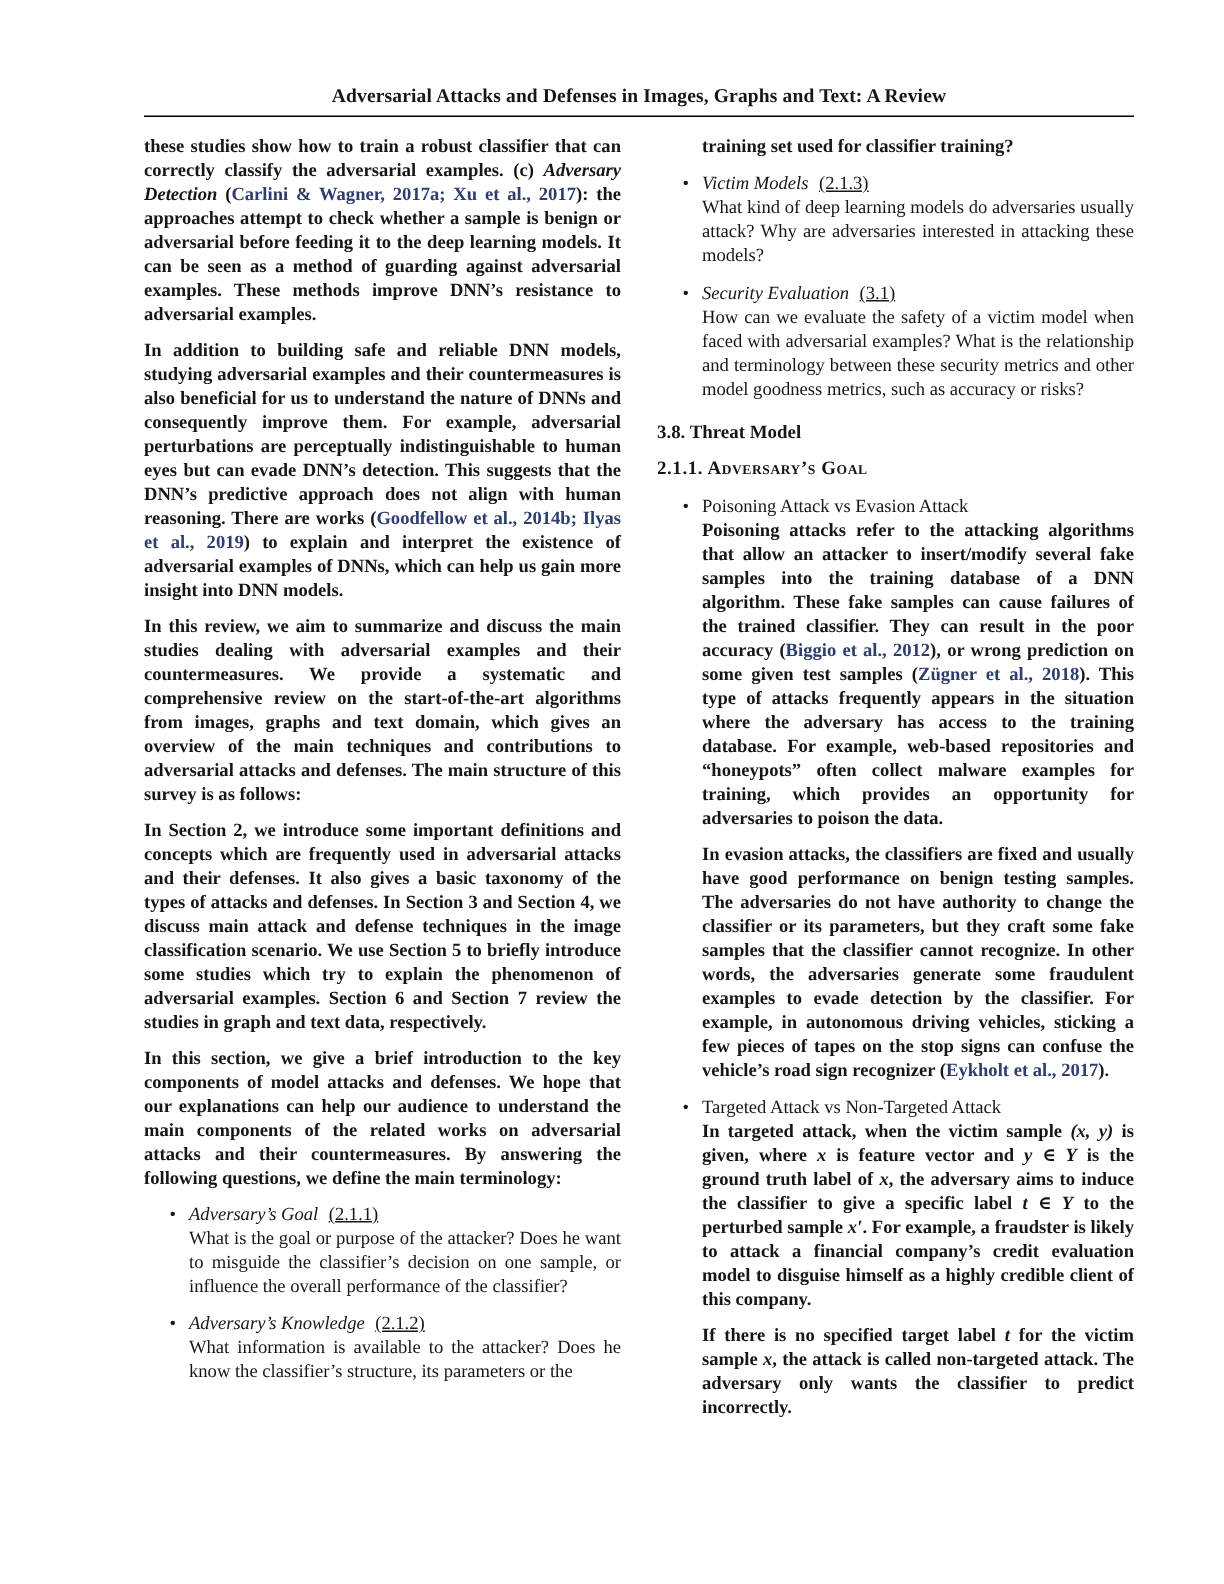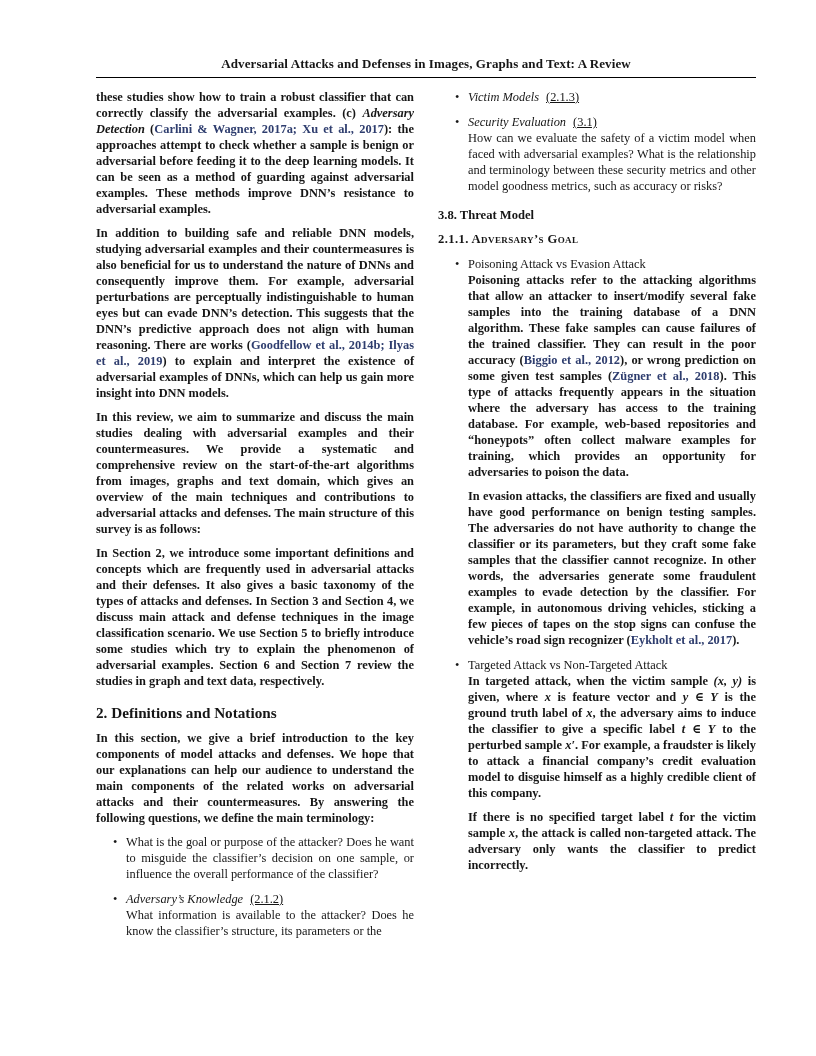--- a/index.html
+++ b/index.html
@@ -98,48 +98,50 @@
     <div class="col">
 
       <p class="para"><span>these studies show how to train a robust classifier that can correctly classify the adversarial examples. (c) </span><span class="it">Adversary Detection</span><span> (</span><span class="cite">Carlini &amp; Wagner, 2017a; Xu et al., 2017</span><span>): the approaches attempt to check whether a sample is benign or adversarial before feeding it to the deep learning models. It can be seen as a method of guarding against adversarial examples. These methods improve DNN’s resistance to adversarial examples.</span></p>
 
       <p class="para"><span>In addition to building safe and reliable DNN models, studying adversarial examples and their countermeasures is also beneficial for us to understand the nature of DNNs and consequently improve them. For example, adversarial perturbations are perceptually indistinguishable to human eyes but can evade DNN’s detection. This suggests that the DNN’s predictive approach does not align with human reasoning. There are works (</span><span class="cite">Goodfellow et al., 2014b; Ilyas et al., 2019</span><span>) to explain and interpret the existence of adversarial examples of DNNs, which can help us gain more insight into DNN models.</span></p>
 
       <p class="para">In this review, we aim to summarize and discuss the main studies dealing with adversarial examples and their countermeasures. We provide a systematic and comprehensive review on the start-of-the-art algorithms from images, graphs and text domain, which gives an overview of the main techniques and contributions to adversarial attacks and defenses. The main structure of this survey is as follows:</p>
 
       <p class="para">In Section 2, we introduce some important definitions and concepts which are frequently used in adversarial attacks and their defenses. It also gives a basic taxonomy of the types of attacks and defenses. In Section 3 and Section 4, we discuss main attack and defense techniques in the image classification scenario. We use Section 5 to briefly introduce some studies which try to explain the phenomenon of adversarial examples. Section 6 and Section 7 review the studies in graph and text data, respectively.</p>
 
-      <h2 class="sec-heading">2. Definitions and Notations</h2>
 
       <p class="para">In this section, we give a brief introduction to the key components of model attacks and defenses. We hope that our explanations can help our audience to understand the main components of the related works on adversarial attacks and their countermeasures. By answering the following questions, we define the main terminology:</p>
 
       <div class="bullet">
         <span class="dot"></span>
         <div class="bcontent">
+          <div class="btitle"><span class="it">Adversary’s Goal</span><span class="bnum">(2.1.1)</span></div>
           <div class="bbody">What is the goal or purpose of the attacker? Does he want to misguide the classifier’s decision on one sample, or influence the overall performance of the classifier?</div>
         </div>
       </div>
 
       <div class="bullet">
         <span class="dot"></span>
         <div class="bcontent">
           <div class="btitle"><span class="it">Adversary’s Knowledge</span><span class="bnum">(2.1.2)</span></div>
           <div class="bbody">What information is available to the attacker? Does he know the classifier’s structure, its parameters or the</div>
         </div>
       </div>
 
     </div>
 
     <div class="col">
 
+      <p class="para cont-line">training set used for classifier training?</p>
 
       <div class="bullet">
         <span class="dot"></span>
         <div class="bcontent">
           <div class="btitle"><span class="it">Victim Models</span><span class="bnum">(2.1.3)</span></div>
+          <div class="bbody">What kind of deep learning models do adversaries usually attack? Why are adversaries interested in attacking these models?</div>
         </div>
       </div>
 
       <div class="bullet">
         <span class="dot"></span>
         <div class="bcontent">
           <div class="btitle"><span class="it">Security Evaluation</span><span class="bnum">(3.1)</span></div>
           <div class="bbody">How can we evaluate the safety of a victim model when faced with adversarial examples? What is the relationship and terminology between these security metrics and other model goodness metrics, such as accuracy or risks?</div>
         </div>
       </div>

